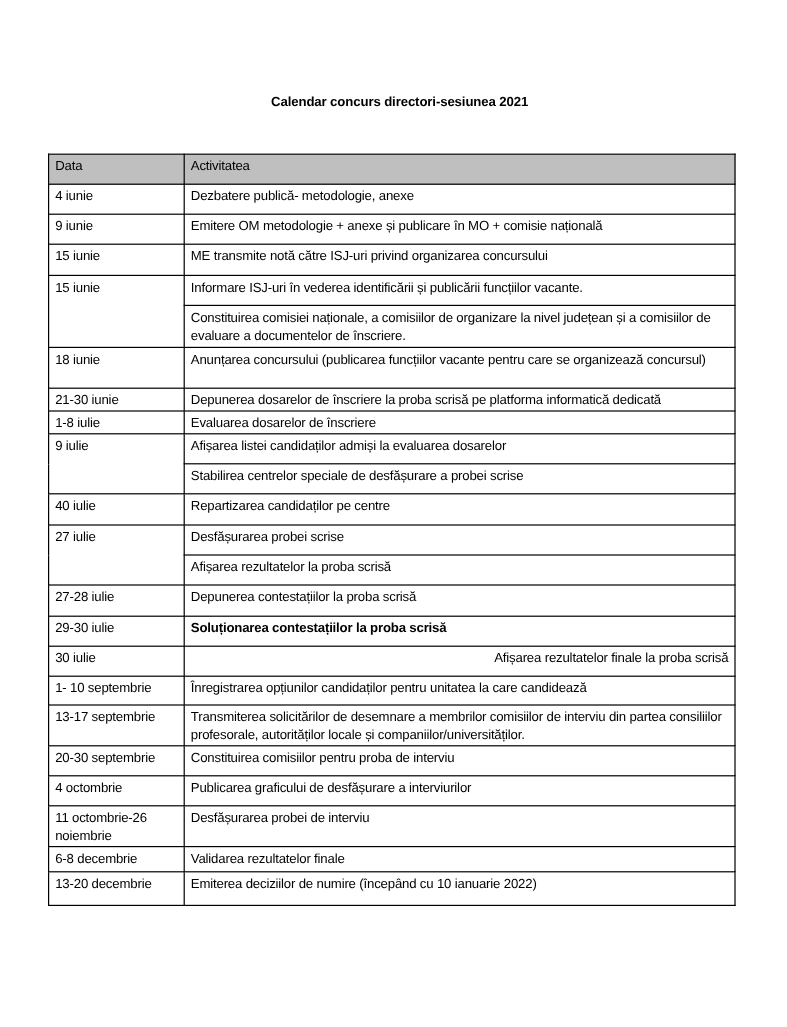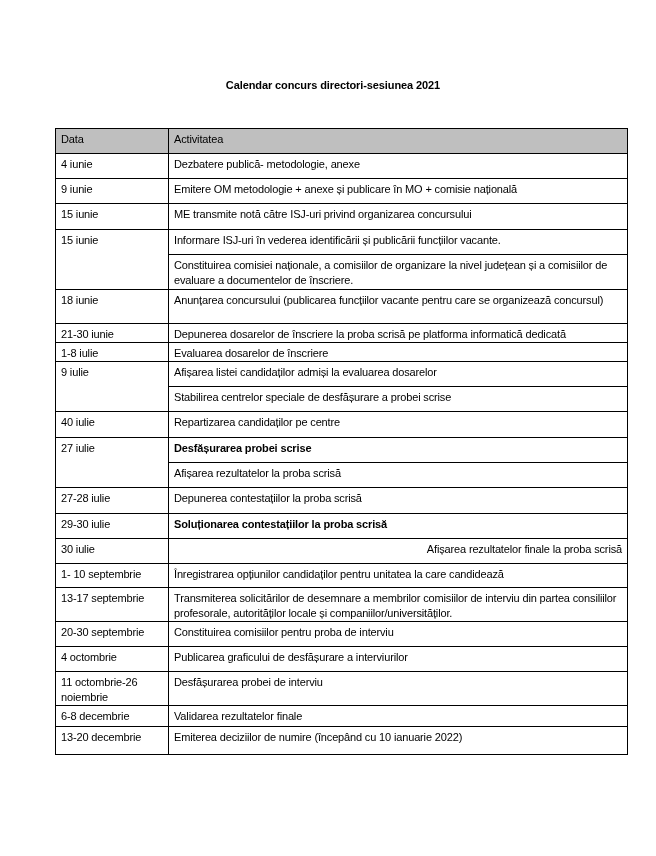--- a/index.html
+++ b/index.html
@@ -5,21 +5,21 @@
     html, body { margin: 0; padding: 0; background: #ffffff; }
     body {
       width: 656px; height: 856px; position: relative; overflow: hidden;
       font-family: "Liberation Sans", sans-serif; color: #000;
     }
     .title {
       position: absolute; top: 79px; left: 0; width: 666px;
       text-align: center; font-weight: bold; font-size: 11px; letter-spacing: -0.1px;
     }
     table.cal {
-      position: absolute; left: 55px; top: 128px; width: 573px;
+      position: absolute; left: 40px; top: 128px; width: 573px;
       border-collapse: collapse; table-layout: fixed;
       font-size: 11px; letter-spacing: -0.15px;
     }
     table.cal col.c1 { width: 113px; }
     table.cal td, table.cal th {
       border: 1px solid #000; padding: 3px 5px 0 5px; vertical-align: top;
       text-align: left; font-weight: normal; line-height: 15px;
     }
     table.cal th { background: #bfbfbf; height: 21px; }
     .b { font-weight: bold; }
@@ -78,21 +78,21 @@
       </tr>
       <tr>
         <td style="height: 21px;">Stabilirea centrelor speciale de desfășurare a probei scrise</td>
       </tr>
       <tr>
         <td>40 iulie</td>
         <td style="height: 22px;">Repartizarea candidaților pe centre</td>
       </tr>
       <tr>
         <td rowspan="2" class="b">27 iulie</td>
-        <td class="b" style="height: 21px; font-weight: bold;">Desfășurarea probei scrise</td>
+        <td class="b" style="height: 21px;">Desfășurarea probei scrise</td>
       </tr>
       <tr>
         <td style="height: 21px;">Afișarea rezultatelor la proba scrisă</td>
       </tr>
       <tr>
         <td>27-28 iulie</td>
         <td style="height: 22px;">Depunerea contestațiilor la proba scrisă</td>
       </tr>
       <tr>
         <td>29-30 iulie</td>

